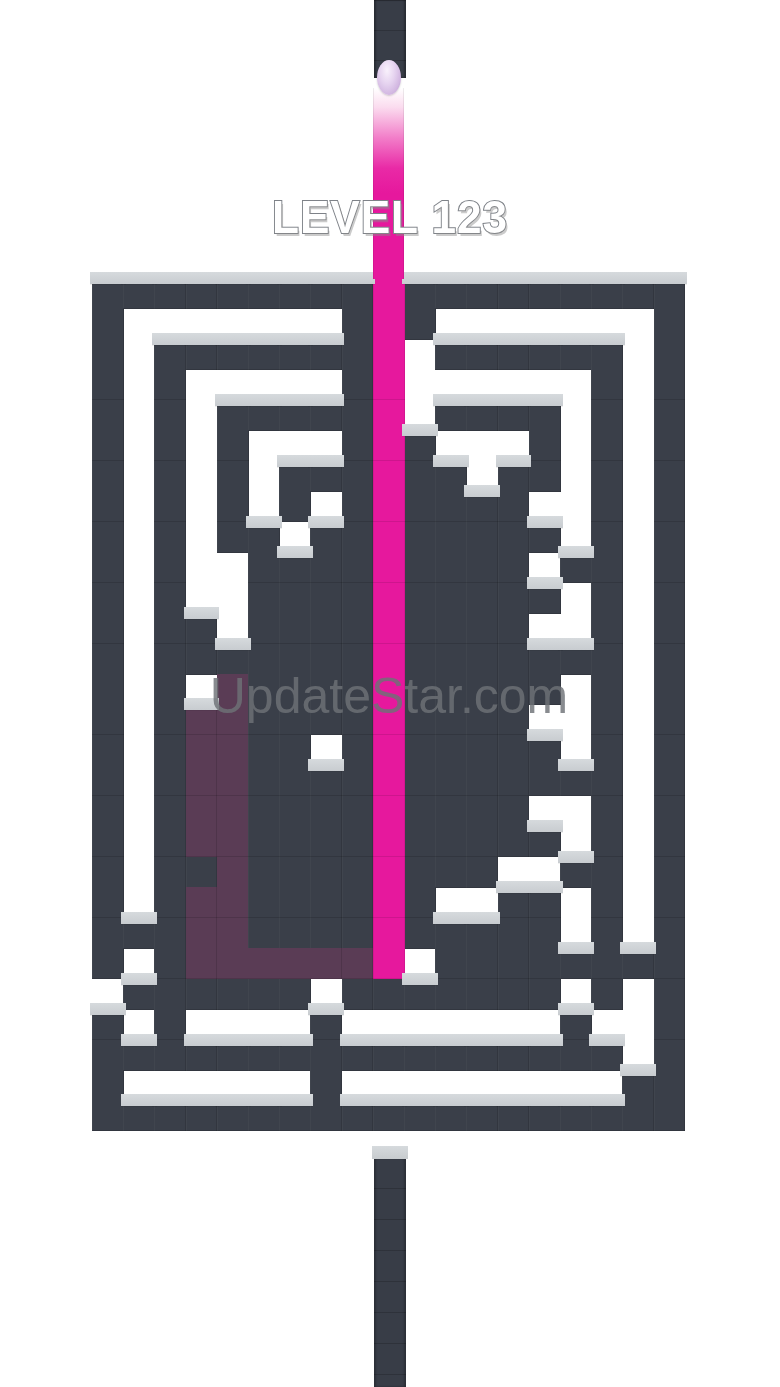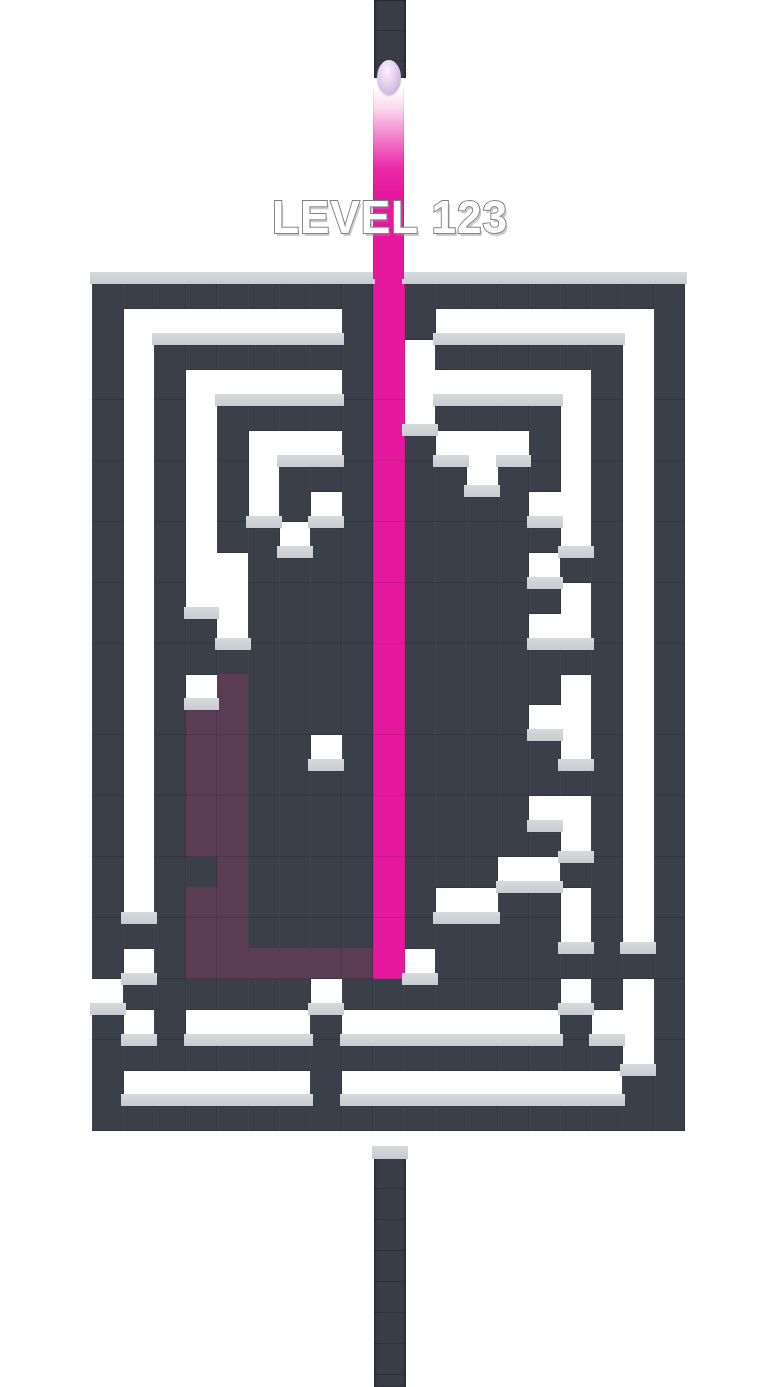--- a/index.html
+++ b/index.html
@@ -679,18 +679,19 @@
       <div class="cell wall" style="left: 560px; top: 1100.42px; width: 31.8px; height: 31.06px;">
         <div class="cap"></div>
       </div>
       <div class="cell wall" style="left: 591.2px; top: 1100.42px; width: 31.8px; height: 31.06px;">
         <div class="cap"></div>
       </div>
       <div class="cell wall" style="left: 622.4px; top: 1100.42px; width: 31.8px; height: 31.06px;"></div>
       <div class="cell wall" style="left: 653.6px; top: 1100.42px; width: 31.8px; height: 31.06px;"></div>
     </div>
 
+  <div class="watermark">UpdateStar.com</div>
 
   <div class="bottom-channel">
     <div class="cap-strip"></div>
   </div>
 
 </div>
 
 </body></html>

